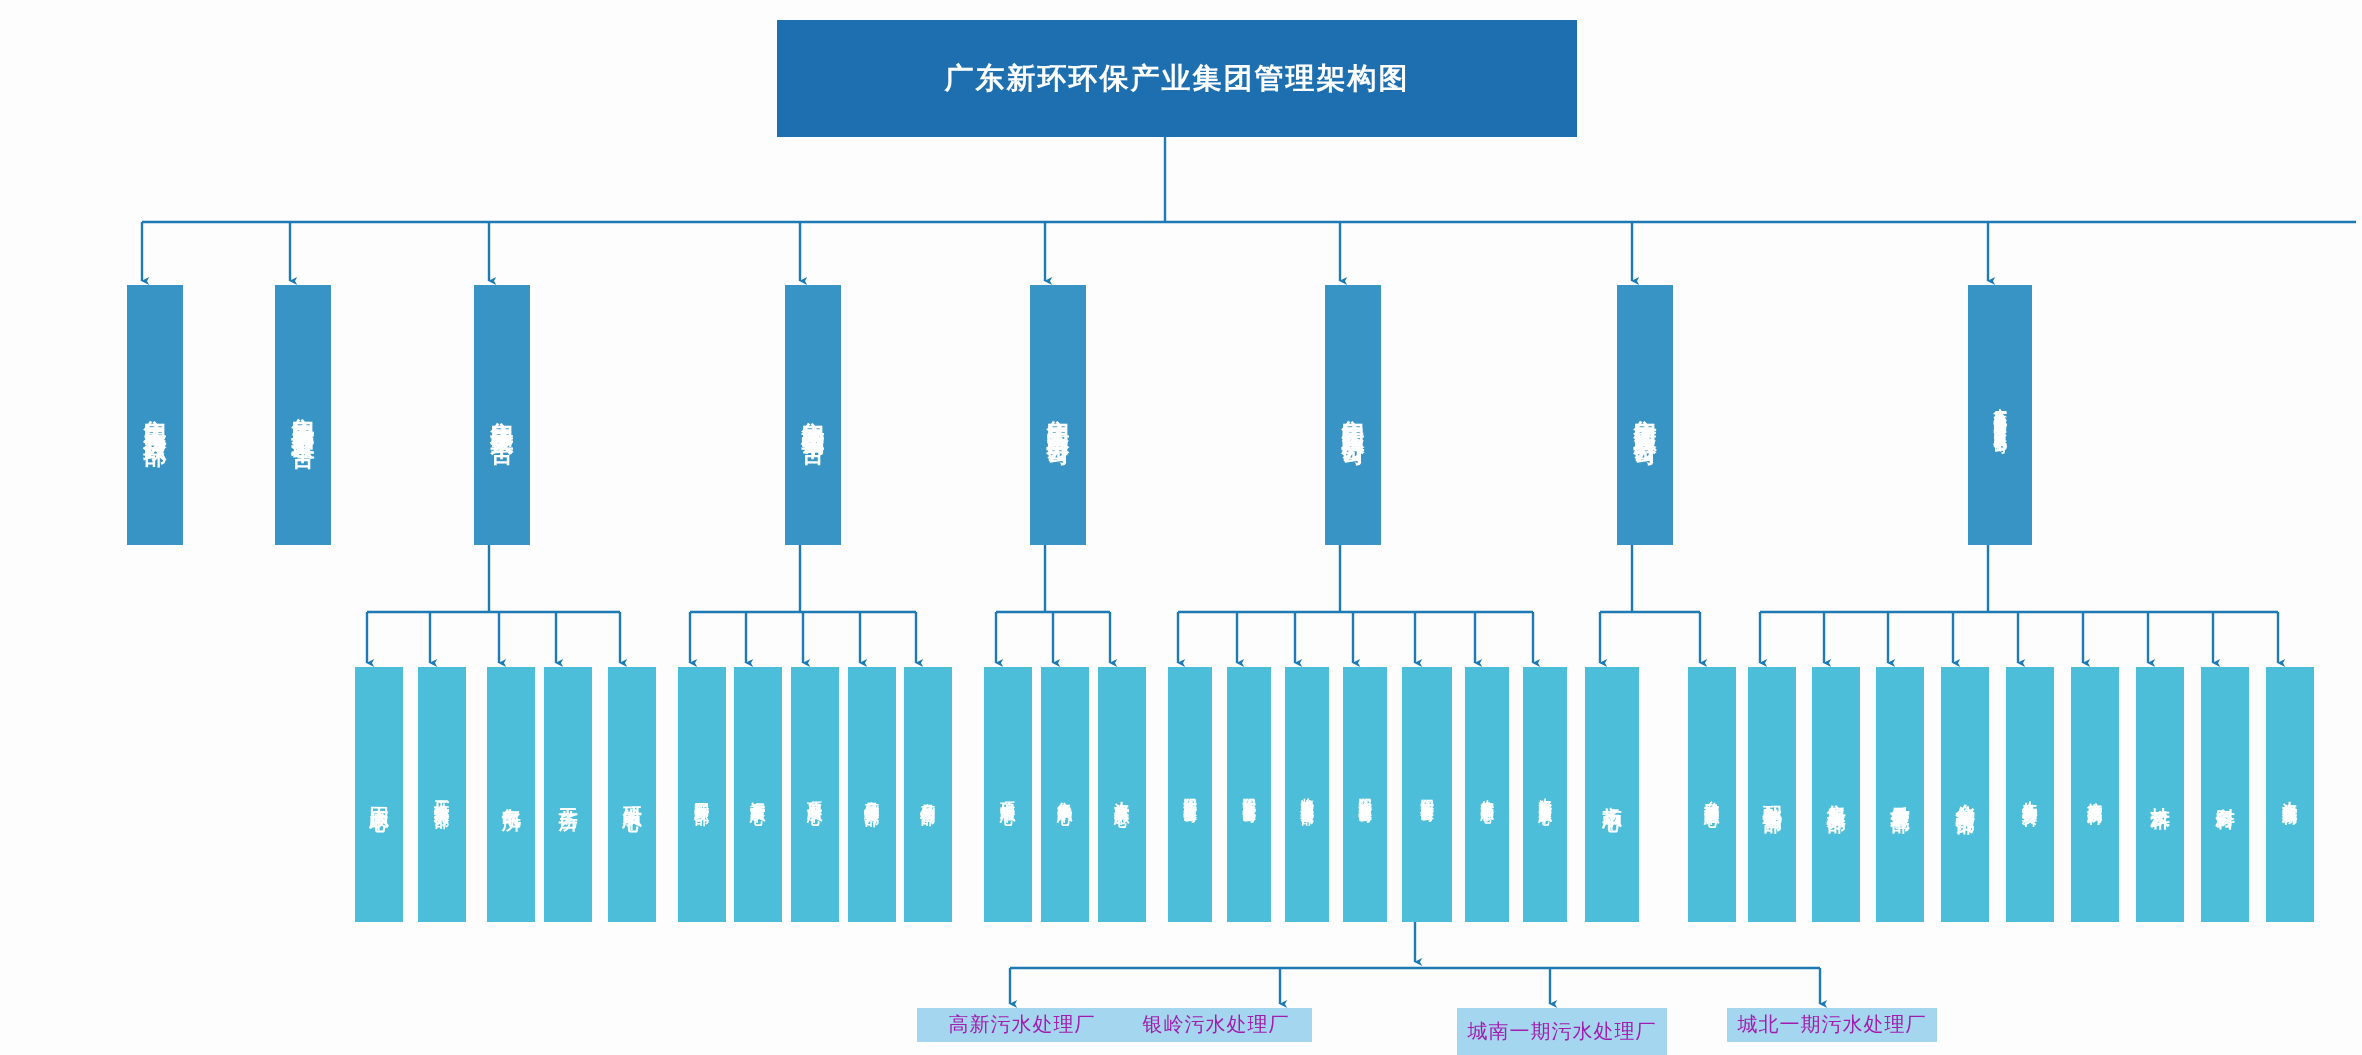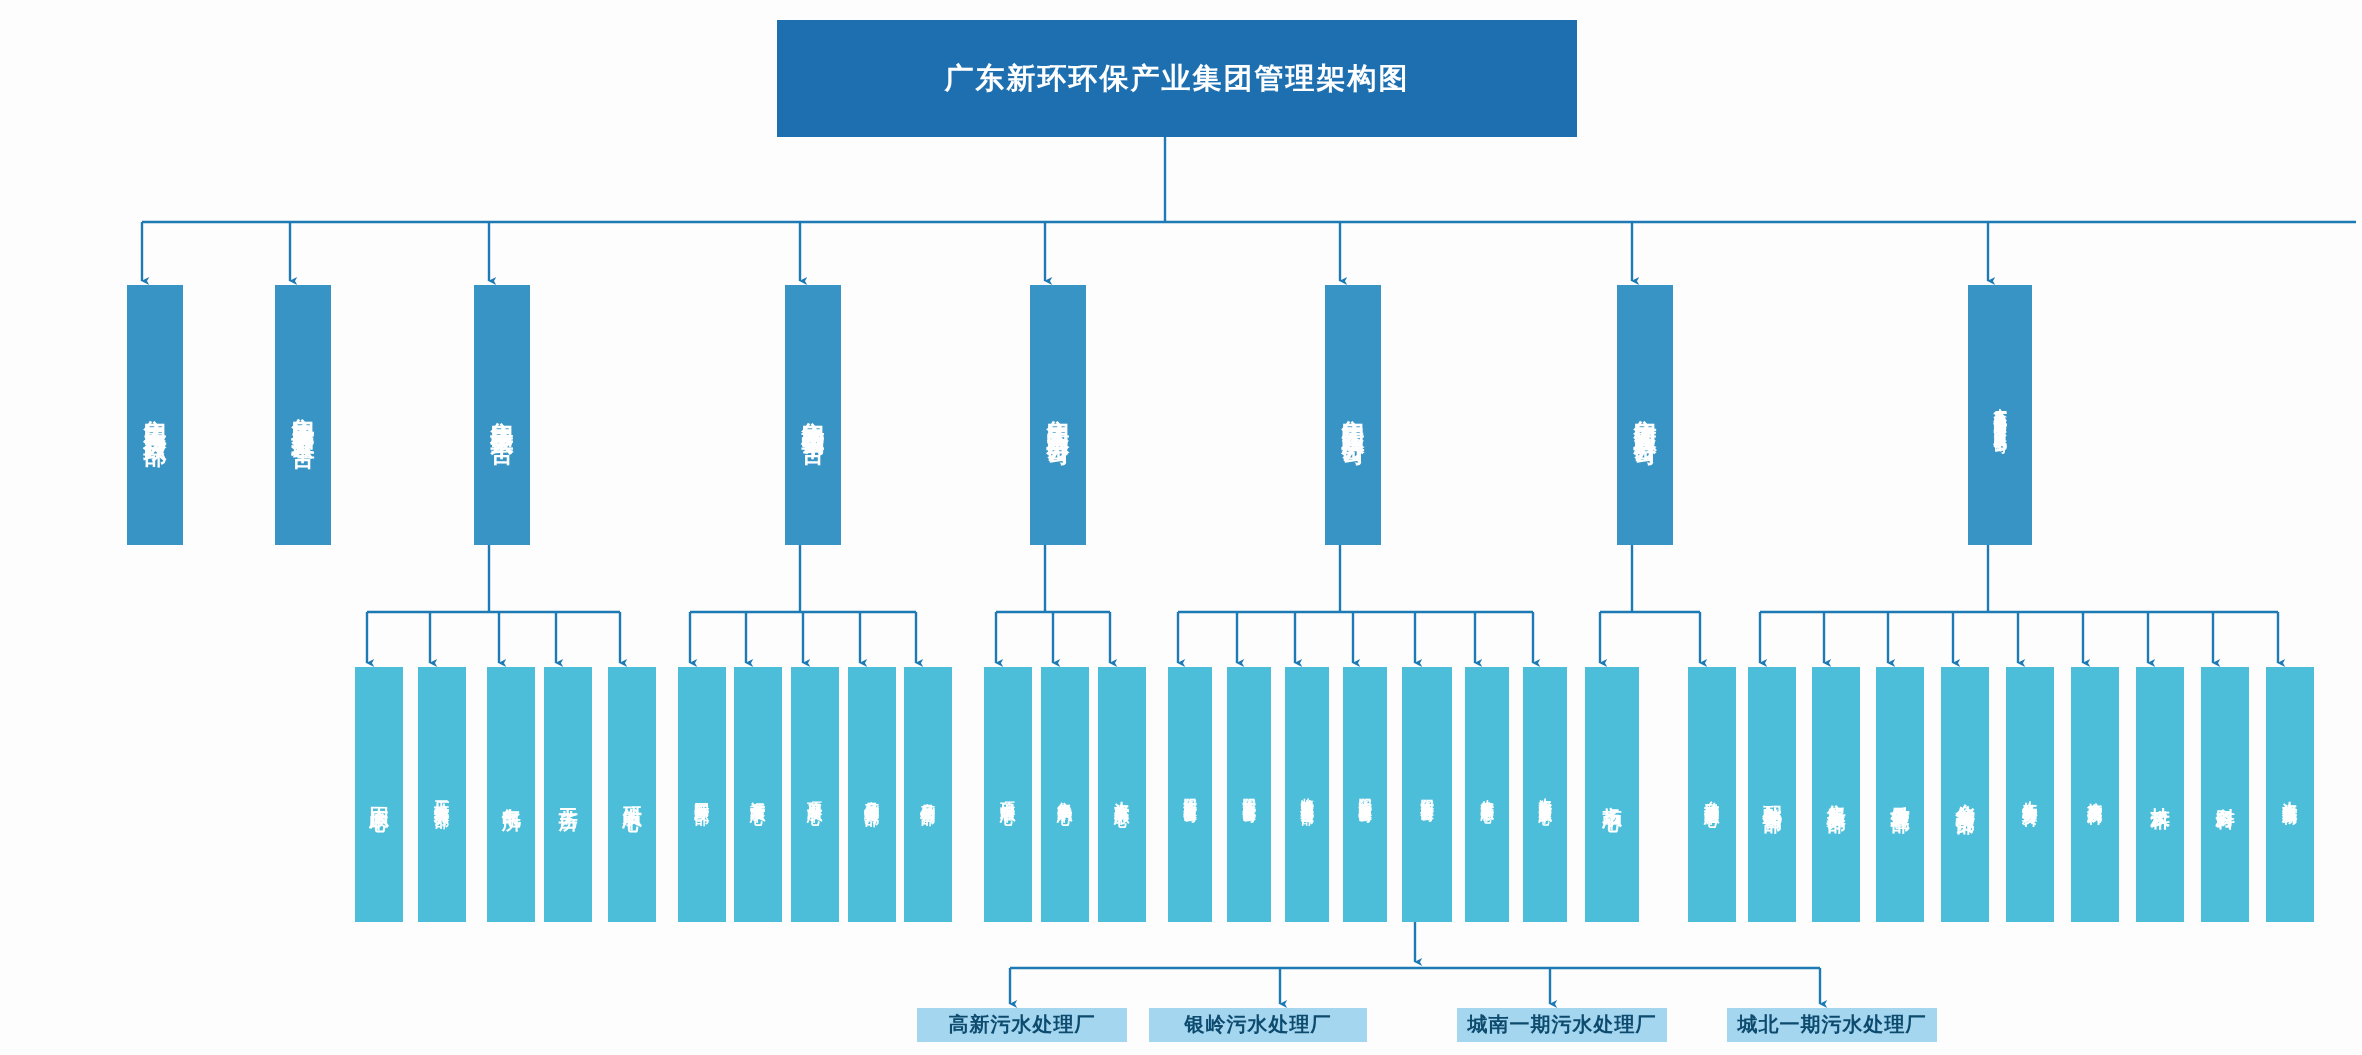--- a/index.html
+++ b/index.html
@@ -67,23 +67,23 @@
     font-size: 13px;
     letter-spacing: 1px;
   }
   .n-l3.mid {
     font-size: 15px;
     letter-spacing: 1.5px;
   }
   
   .n-l4 {
     background: #a5d6ef;
-    color: #0c4a6e;
+    color: #a21caf;
     font-size: 20px;
-    font-weight: bold;
+    font-weight: normal;
     letter-spacing: 1px;
   }
   .vstack {
     writing-mode: vertical-rl;
     text-orientation: upright;
     display: flex;
     flex-direction: row;
     align-items: center;
     justify-content: center;
     gap: 2px;
@@ -227,17 +227,17 @@
   <div class="node n-l3" style="left:1800px; top:667px; width:48px; height:255px;">售后服务部</div>
   <div class="node n-l3" style="left:1864px; top:667px; width:48px; height:255px;">质量管理部</div>
   <div class="node n-l3" style="left:1929px; top:667px; width:48px; height:255px;">仓储与发货部</div>
   <div class="node n-l3 mid" style="left:1994px; top:667px; width:48px; height:255px;">生产外协与安环科</div>
   <div class="node n-l3 mid" style="left:2059px; top:667px; width:48px; height:255px;">接产与采购科</div>
   <div class="node n-l3" style="left:2124px; top:667px; width:48px; height:255px;">技术科</div>
   <div class="node n-l3" style="left:2189px; top:667px; width:48px; height:255px;">财务科</div>
   <div class="node n-l3 mid" style="left:2254px; top:667px; width:48px; height:255px;">人资行政后勤科</div>
 
   <div class="node n-l4" style="left:905px; top:1008px; width:210px; height:34px;">高新污水处理厂</div>
-  <div class="node n-l4" style="left:1137px; top:1008px; width:218px; height:34px;">银岭污水处理厂</div>
-  <div class="node n-l4" style="left:1445px; top:1008px; width:210px; height:34px;">城南一期污水处理厂</div>
+  <div class="node n-l4" style="left:1108px; top:1008px; width:192px; height:34px;">银岭污水处理厂</div>
+  <div class="node n-l4" style="left:1445px; top:1008px; width:210px; height:48px;">城南一期污水处理厂</div>
   <div class="node n-l4" style="left:1715px; top:1008px; width:210px; height:34px;text-align:right;">城北一期污水处理厂</div>
 
 </div>
 
 </body></html>

